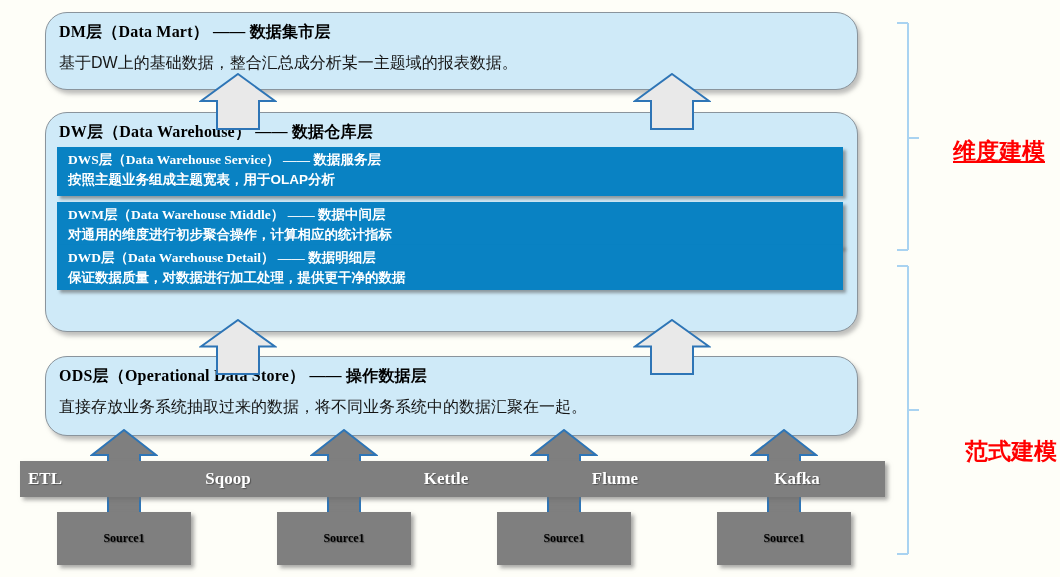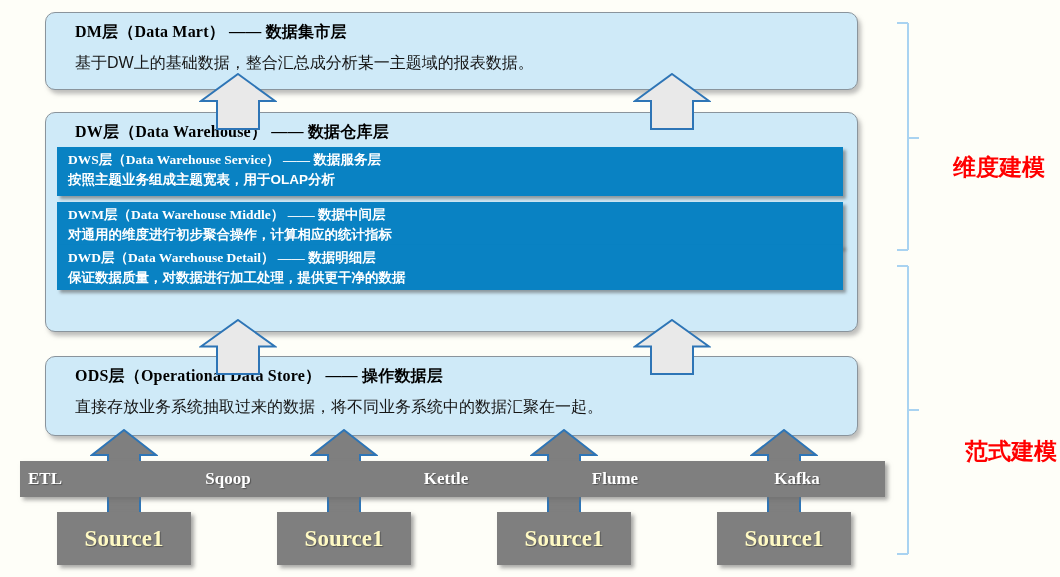--- a/index.html
+++ b/index.html
@@ -5,24 +5,23 @@
   html,body{margin:0;padding:0;background:#fefef8;}
   .stage{
     position:relative;width:1060px;height:577px;overflow:hidden;
     background:#fefef8;
     font-family:"Liberation Sans","DejaVu Sans",sans-serif;
     color:#111;
   }
   
   .layer{
     position:absolute;left:45px;width:813px;
-    background:#cfeaf8;border:1.5px solid #8a949c;border-radius:10px;
+    background:#cfeaf8;border:1.5px solid #8a949c;border-radius:22px;
     box-shadow:3px 4px 4px rgba(130,130,130,.5);
     box-sizing:border-box;
-    padding-left:16px;
   }
   .layer-title{
     font-family:"Liberation Serif","DejaVu Serif",serif;
     font-weight:bold;font-size:16px;color:#000;
     padding:9px 0 0 13px;letter-spacing:.2px;white-space:nowrap;
   }
   .layer-body{
     font-size:16px;color:#151515;padding:10px 0 0 13px;white-space:nowrap;
   }
   
@@ -51,21 +50,21 @@
     font-family:"Liberation Serif","DejaVu Serif",serif;
     font-weight:bold;font-size:17px;color:#fff;transform:translateX(-50%);
     text-shadow:1px 1px 1px rgba(0,0,0,.35);
   }
   .etl-label.first{transform:none;}
   .source-box{
     position:absolute;top:512px;width:134px;height:53px;
     background:#7f7f7f;box-shadow:3px 3px 4px rgba(110,110,110,.6);
     text-align:center;line-height:53px;
     font-family:"Liberation Serif","DejaVu Serif",serif;
-    font-weight:bold;font-size:23px;color:#fef9c3;
+    font-weight:bold;font-size:12px;color:#000000;
     text-shadow:1px 1px 1px rgba(0,0,0,.35);
   }
   .arrow-svg{position:absolute;}
   .bracket-svg{position:absolute;}
   .annotation{
     position:absolute;left:953px;width:100px;
     font-weight:bold;font-size:23px;color:#ff0000;white-space:nowrap;
   }
 </style>
 </head>
@@ -139,16 +138,16 @@
   <div class="source-box" style="left:497px;">Source1</div>
   <div class="source-box" style="left:717px;">Source1</div>
 
   <svg class="bracket-svg" style="left:896px;top:22px;" width="24" height="230" viewBox="0 0 24 230">
     <path d="M1 1 H12 M12 1 V228 M1 228 H12 M12 116 H23" fill="none" stroke="#a9d3f1" stroke-width="2"></path>
   </svg>
   <svg class="bracket-svg" style="left:896px;top:265px;" width="24" height="291" viewBox="0 0 24 291">
     <path d="M1 1 H12 M12 1 V289 M1 289 H12 M12 145 H23" fill="none" stroke="#a9d3f1" stroke-width="2"></path>
   </svg>
 
-  <div class="annotation" style="top:152px;">维度建模</div>
+  <div class="annotation" style="top:136px;text-decoration:underline;">维度建模</div>
   <div class="annotation" style="top:436px;margin-left:12px;">范式建模</div>
 
 </div>
 
 </body></html>

